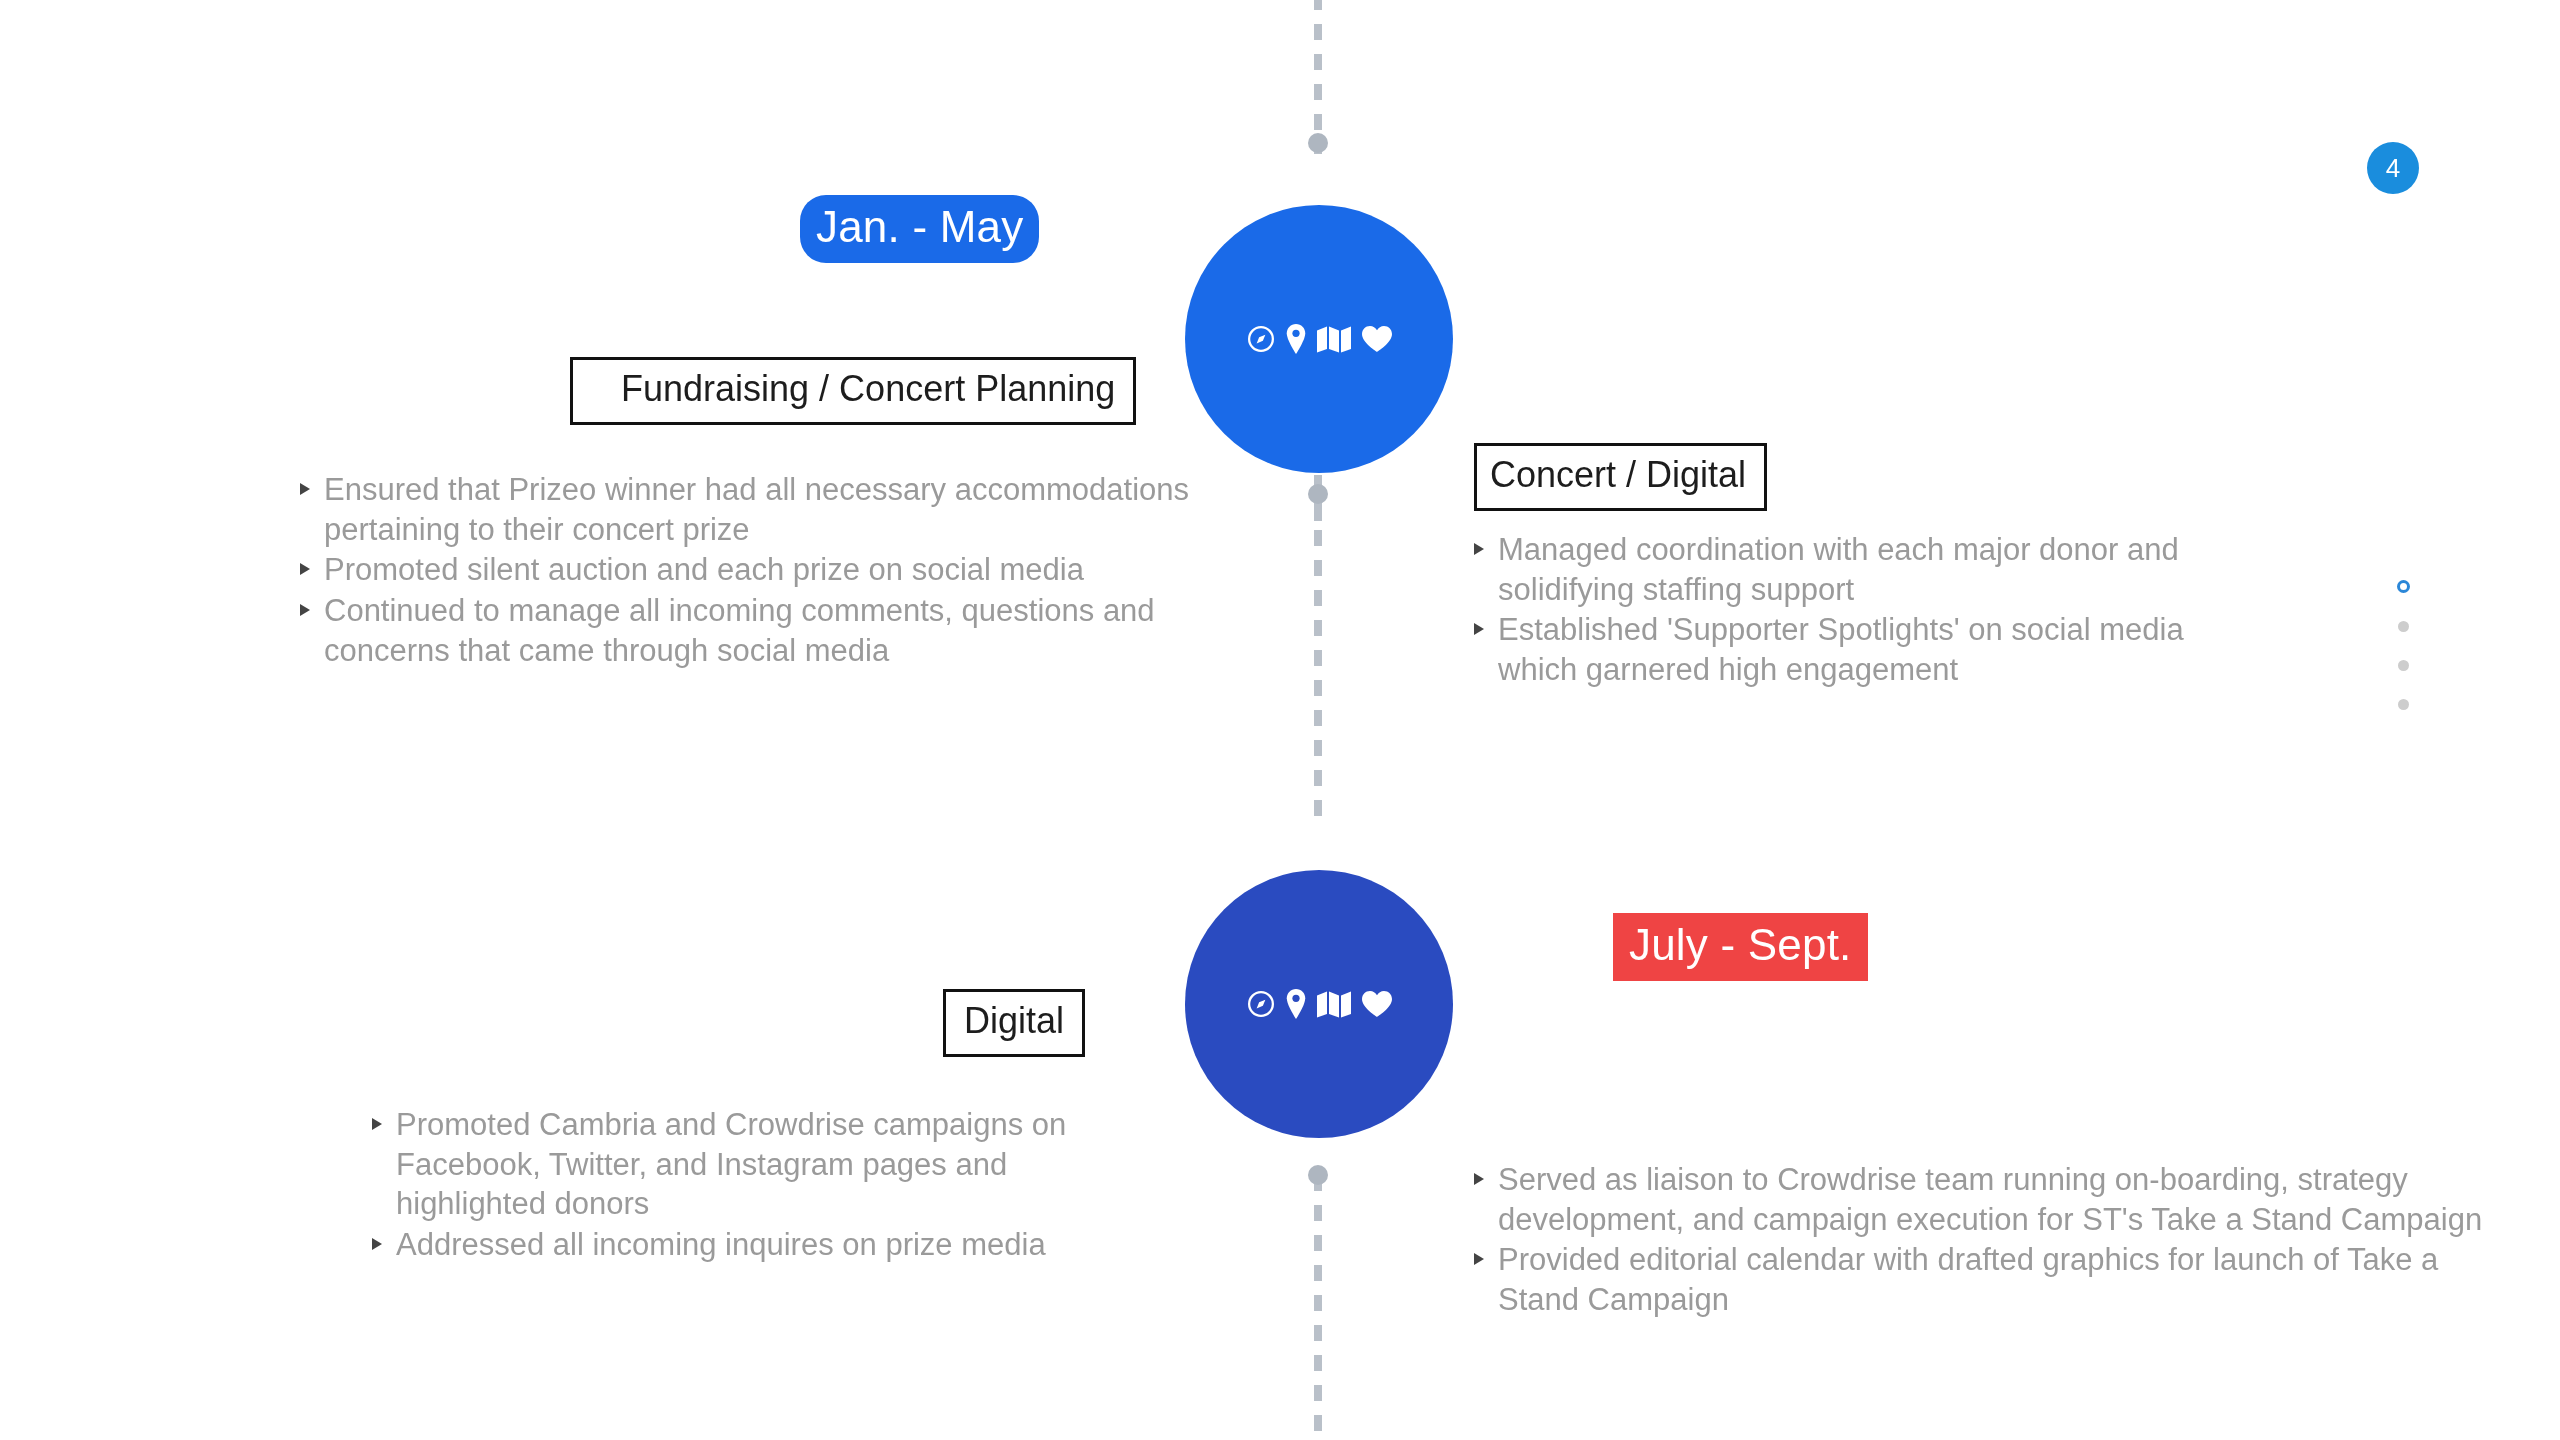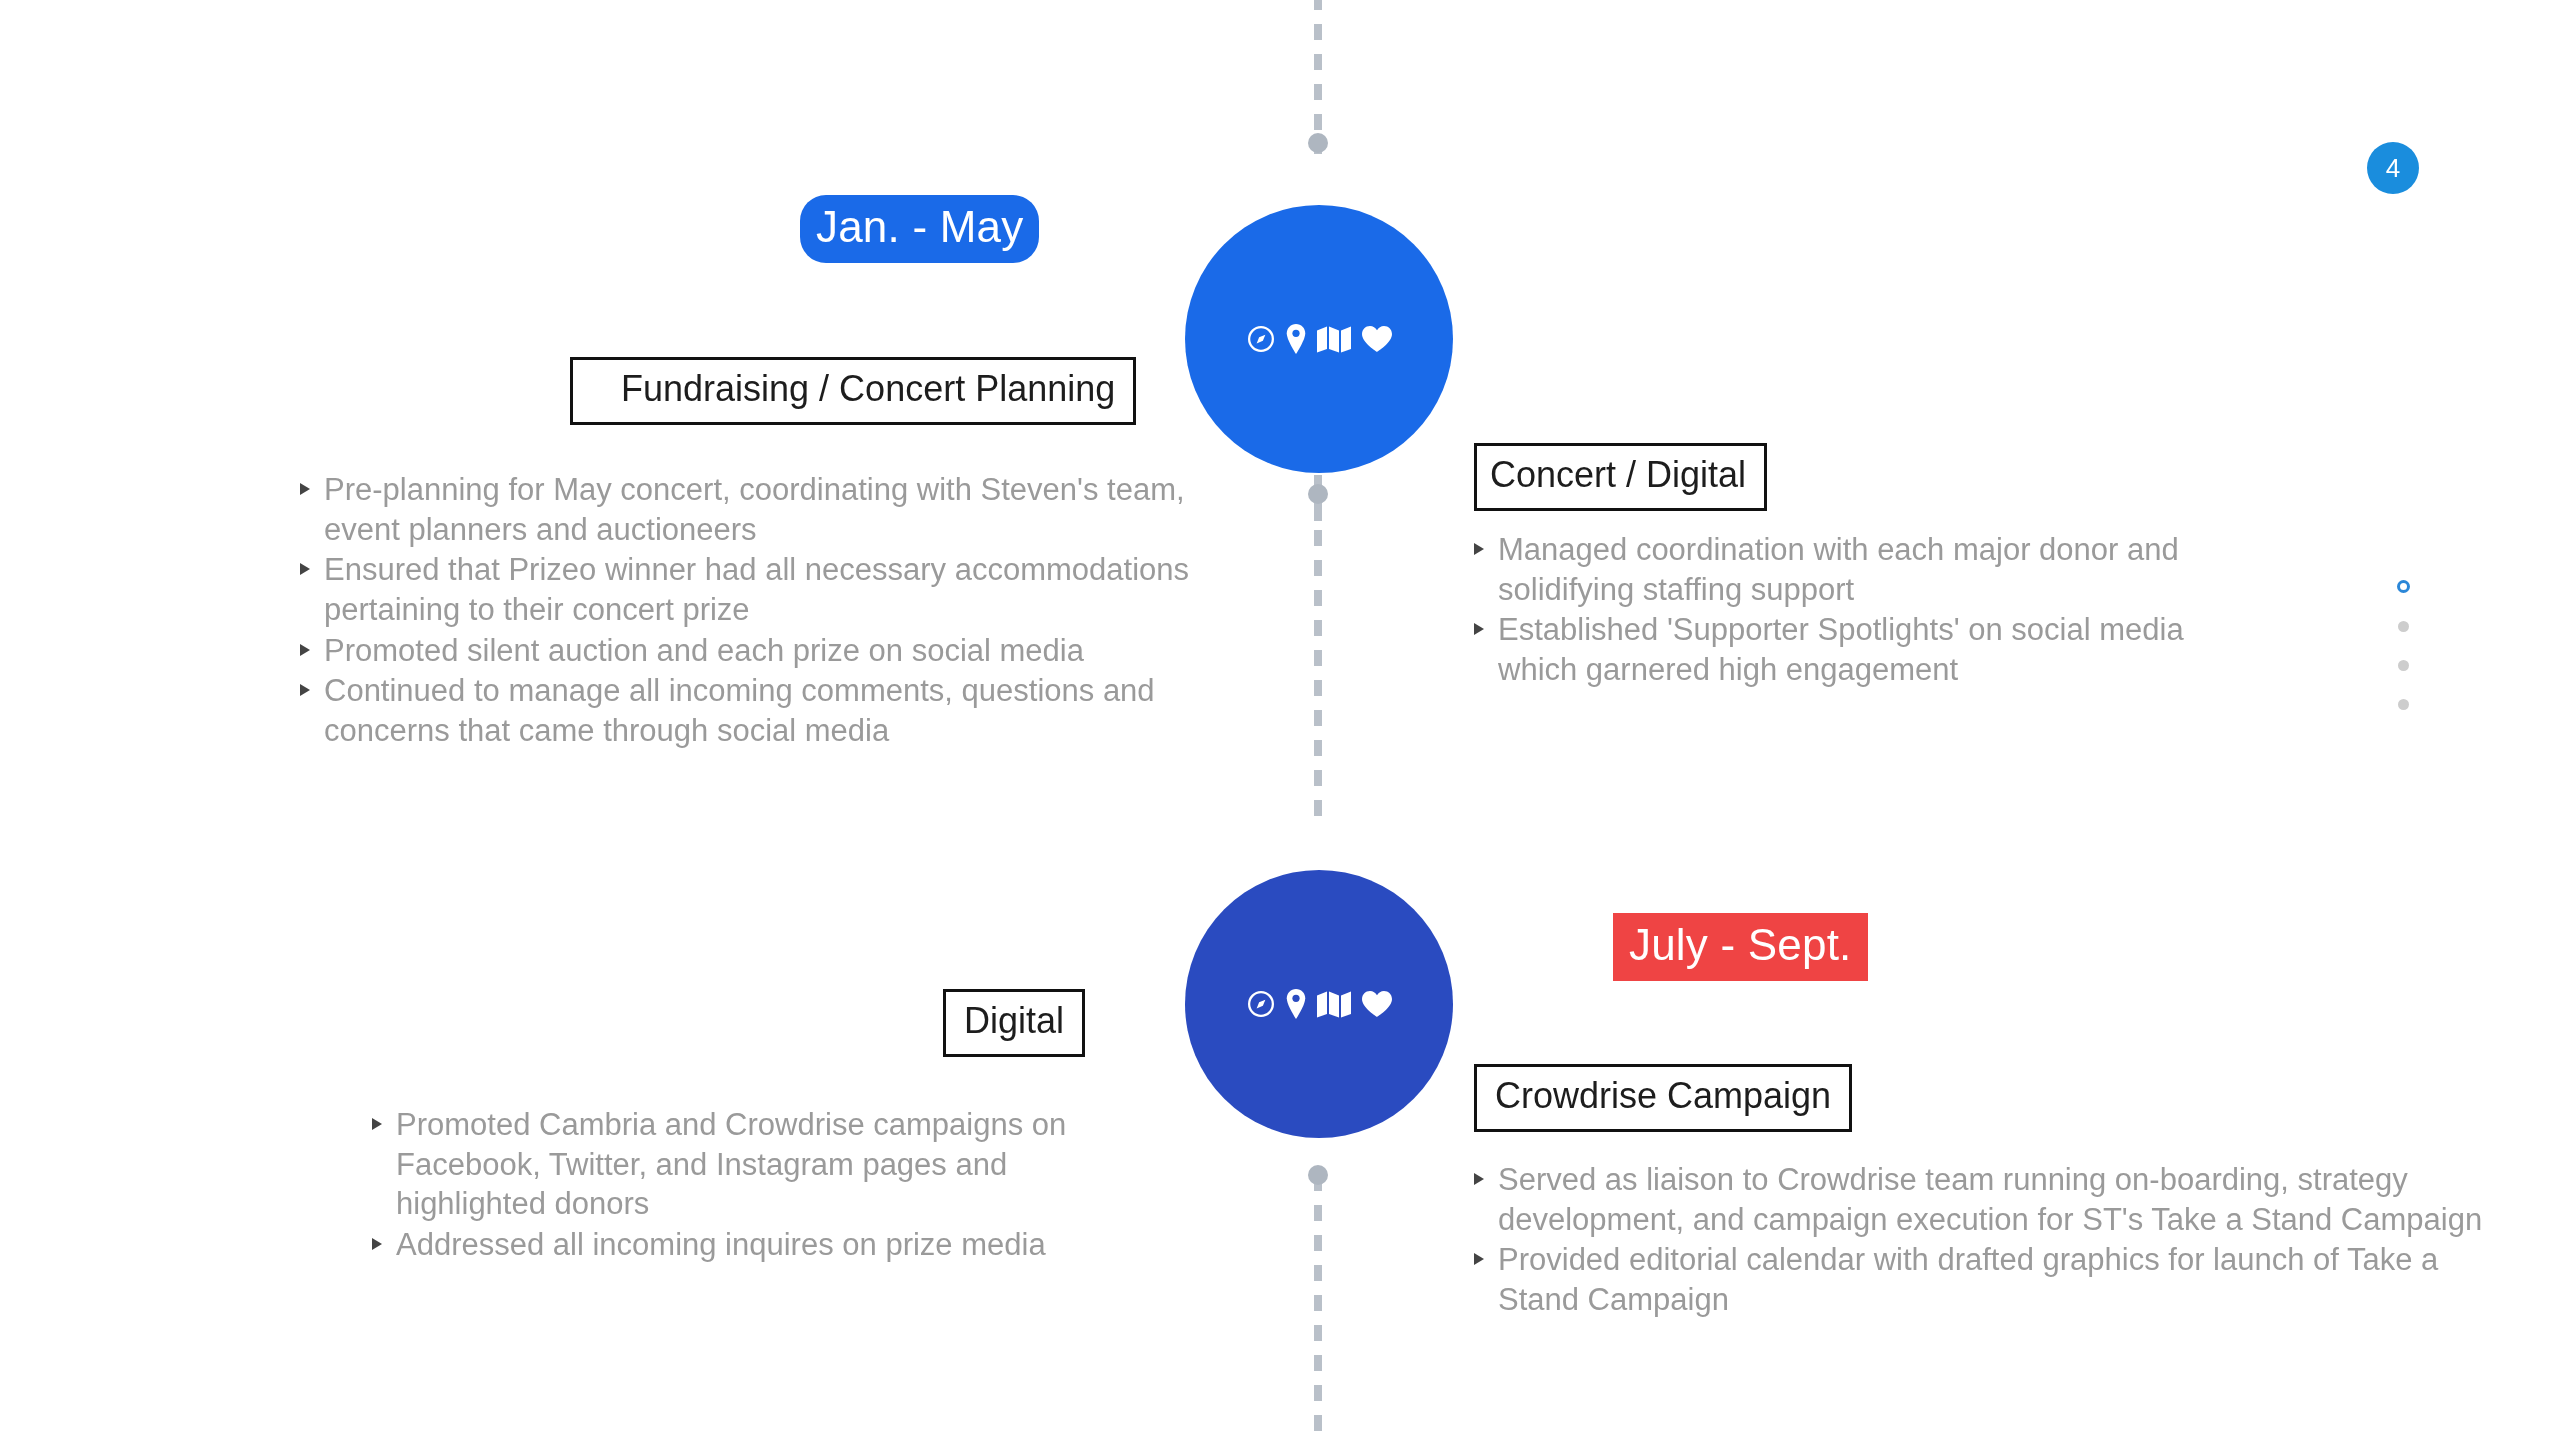--- a/index.html
+++ b/index.html
@@ -205,24 +205,22 @@
       </span>
     </div>
   </div>
 
   <div class="period period-1">Jan. - May</div>
   <div class="period period-2">July - Sept.</div>
 
   <div class="label-box label-fundraising">Fundraising / Concert Planning</div>
   <div class="label-box label-concert">Concert / Digital</div>
   <div class="label-box label-digital">Digital</div>
-  <div class="label-box label-crowdrise">Crowdrise Campaign</div>
 
   <ul class="bullets b-fundraising">
-    <li>Pre-planning for May concert, coordinating with Steven's team, event planners and auctioneers</li>
     <li>Ensured that Prizeo winner had all necessary accommodations pertaining to their concert prize</li>
     <li>Promoted silent auction and each prize on social media</li>
     <li>Continued to manage all incoming comments, questions and concerns that came through social media</li>
   </ul>
 
   <ul class="bullets b-concert">
     <li>Managed coordination with each major donor and solidifying staffing support</li>
     <li>Established 'Supporter Spotlights' on social media which garnered high engagement</li>
   </ul>
 

